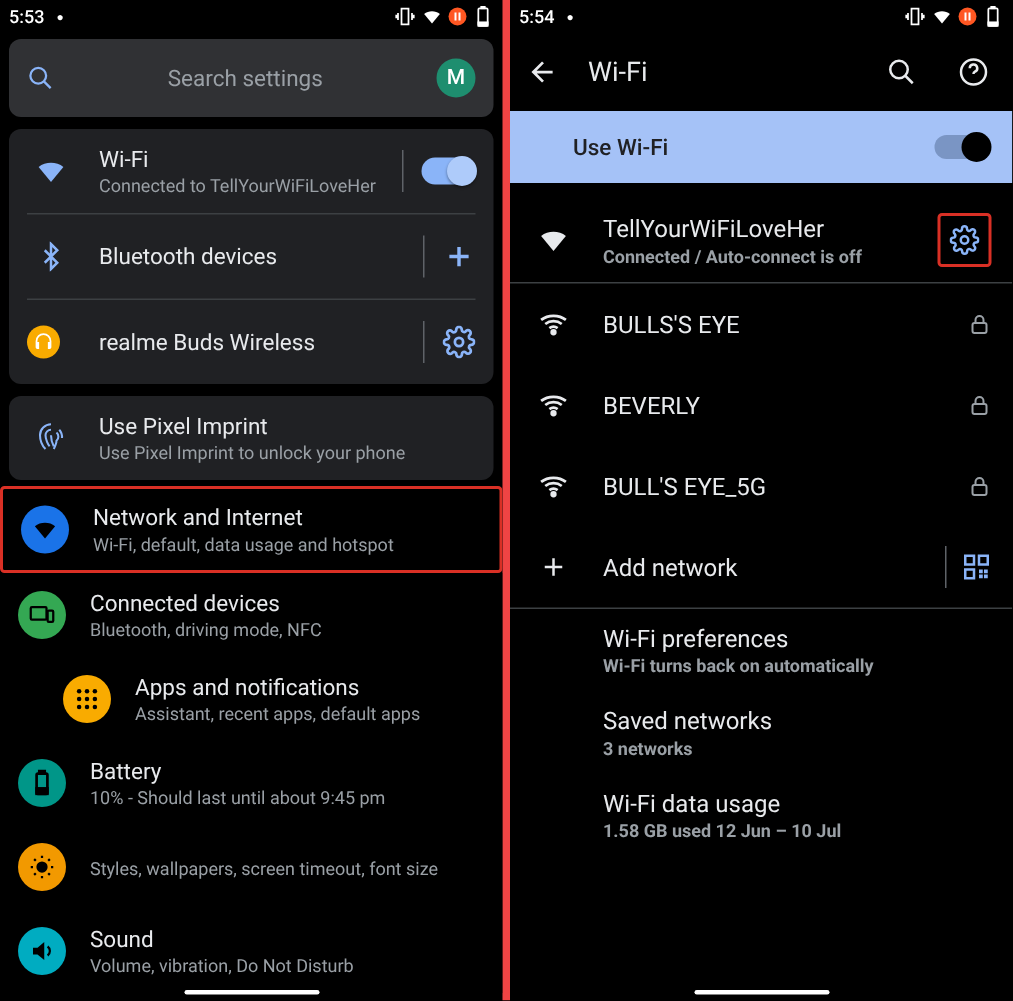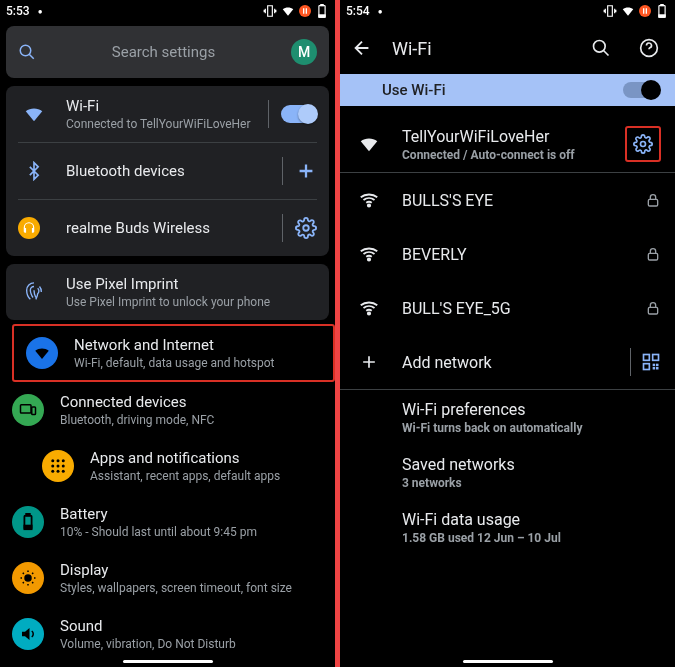--- a/index.html
+++ b/index.html
@@ -140,38 +140,37 @@
       height: 28px;
       background: #5f6368;
     }
 
     .hdiv { height: 1px; background: #3c4043; margin: 0 12px; }
     .hdiv.full { margin: 0; background: #3c4043; }
 
     .highlight-box {
       border: 2px solid #d93025;
       border-radius: 3px;
-      margin-left: 12px;
     }
 
     
     .titlebar {
       height: 52px;
       display: flex;
       align-items: center;
       padding: 0 14px 0 10px;
       gap: 18px;
     }
     .titlebar .page-title { font-size: 18px; font-weight: 400; flex: 1; }
     .titlebar .tb-icon { width: 24px; height: 24px; color: #e8eaed; display:flex; align-items:center; justify-content:center;}
 
     .use-wifi {
       background: #a5c2f7;
       color: #202124;
-      height: 32px;
+      height: 48px;
       display: flex;
       align-items: center;
       padding: 0 16px;
       margin-bottom: 10px;
     }
     .use-wifi .label { margin-left: 26px; font-size: 15px; font-weight: 500; flex: 1;}
     .switch-dark {
       width: 36px;
       height: 16px;
       border-radius: 8px;
@@ -410,21 +409,20 @@
         </div>
       </div>
       <div class="row" style="background: rgb(0, 0, 0);">
         <div class="icon-circle" style="background:#f29900">
           <svg width="18" height="18" viewBox="0 0 24 24" fill="none" stroke="#000" stroke-width="2">
             <circle cx="12" cy="12" r="4" fill="#000"></circle>
             <path d="M12 2v2M12 20v2M2 12h2M20 12h2M5 5l1.5 1.5M17.5 17.5L19 19M5 19l1.5-1.5M17.5 6.5L19 5"></path>
           </svg>
         </div>
         <div class="texts">
-          <div class="title">Display</div>
           <div class="sub">Styles, wallpapers, screen timeout, font size</div>
         </div>
       </div>
       <div class="row" style="background: rgb(0, 0, 0);">
         <div class="icon-circle" style="background:#00acc1">
           <svg width="18" height="18" viewBox="0 0 24 24" fill="#000">
             <path d="M4 9v6h4l6 5V4L8 9H4z"></path>
             <path d="M17 8a5 5 0 0 1 0 8" fill="none" stroke="#000" stroke-width="2"></path>
           </svg>
         </div>

